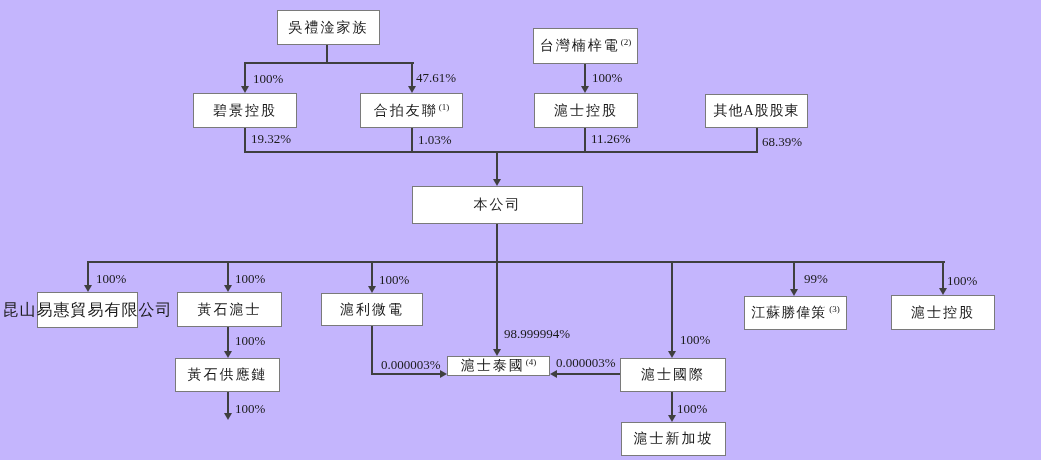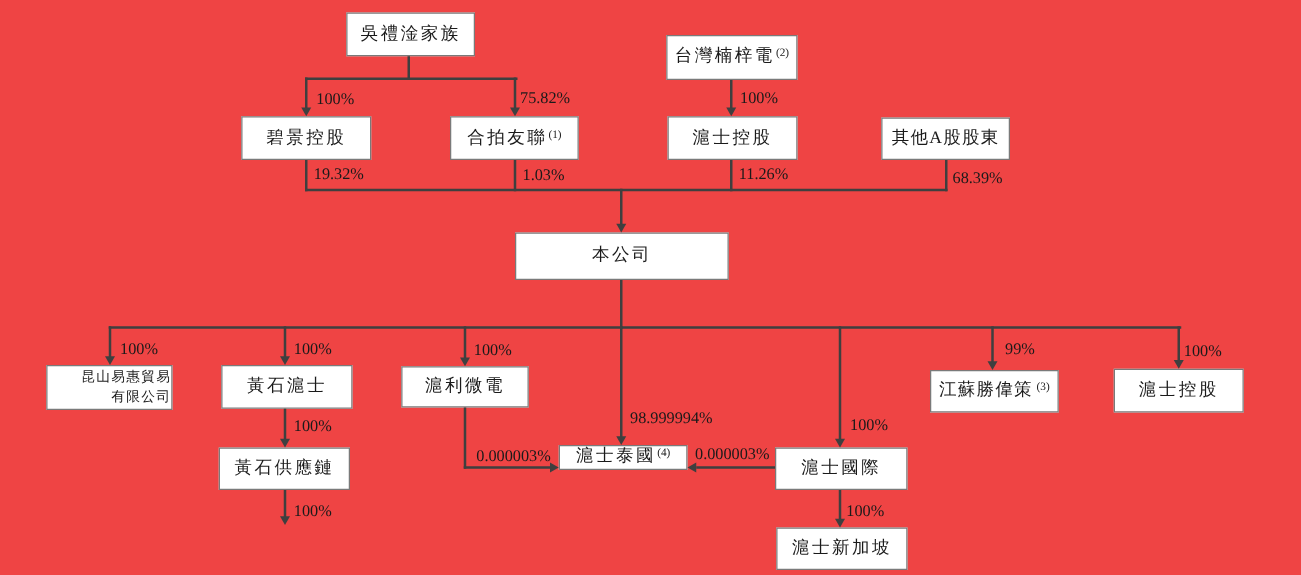--- a/index.html
+++ b/index.html
@@ -1,21 +1,21 @@
 <!DOCTYPE html>
 <html style="--line: #3f3f3f; --border: #7a7a7a;"><head>
 <meta charset="utf-8">
 <style>
   html,body{margin:0;padding:0;background:#ffffff;}
-  .canvas{position:relative;width:1041px;height:460px;background:#ef4444;overflow:hidden;
+  .canvas{position:relative;width:1041px;height:460px;background:#c4b5fd;overflow:hidden;
           font-family:"Liberation Serif","DejaVu Serif",serif;color:#1a1a1a;}
   .node{position:absolute;background:#ffffff;border:1px solid #7a7a7a;
         display:flex;align-items:center;justify-content:center;
         font-size:14px;letter-spacing:2px;line-height:16px;box-sizing:border-box;white-space:nowrap;}
-  .node.two-line{flex-direction:column;font-size:11px;letter-spacing:1px;align-items:flex-end;}
+  .node.two-line{flex-direction:row;font-size:16px;letter-spacing:1px;}
   .node sup{font-size:9px;letter-spacing:0;position:relative;top:-4px;margin-left:1px;}
   .pct{position:absolute;font-size:13px;letter-spacing:0;white-space:nowrap;}
   .line{position:absolute;background:#3f3f3f;}
   .arr-d{position:absolute;width:0;height:0;border-left:4px solid transparent;
          border-right:4px solid transparent;border-top:7px solid #3f3f3f;}
   .arr-r{position:absolute;width:0;height:0;border-top:4px solid transparent;
          border-bottom:4px solid transparent;border-left:7px solid #3f3f3f;}
   .arr-l{position:absolute;width:0;height:0;border-top:4px solid transparent;
          border-bottom:4px solid transparent;border-right:7px solid #3f3f3f;}
 </style>
@@ -116,21 +116,21 @@
   <div class="arr-d" style="left:668px;top:351px"></div>
   <div class="arr-d" style="left:790px;top:289px"></div>
   <div class="arr-d" style="left:939px;top:288px"></div>
   <div class="arr-d" style="left:224px;top:351px"></div>
   <div class="arr-d" style="left:224px;top:413px"></div>
   <div class="arr-d" style="left:668px;top:415px"></div>
   <div class="arr-r" style="left:440px;top:370px"></div>
   <div class="arr-l" style="left:550px;top:370px"></div>
 
   <span class="pct" style="left:253px;top:71px">100%</span>
-  <span class="pct" style="left:416px;top:70px">75.82%</span>
+  <span class="pct" style="left:416px;top:70px">47.61%</span>
   <span class="pct" style="left:592px;top:70px">100%</span>
   <span class="pct" style="left:251px;top:131px">19.32%</span>
   <span class="pct" style="left:418px;top:132px">1.03%</span>
   <span class="pct" style="left:591px;top:131px">11.26%</span>
   <span class="pct" style="left:762px;top:134px">68.39%</span>
   <span class="pct" style="left:96px;top:271px">100%</span>
   <span class="pct" style="left:235px;top:271px">100%</span>
   <span class="pct" style="left:379px;top:272px">100%</span>
   <span class="pct" style="left:504px;top:326px">98.999994%</span>
   <span class="pct" style="left:680px;top:332px">100%</span>

